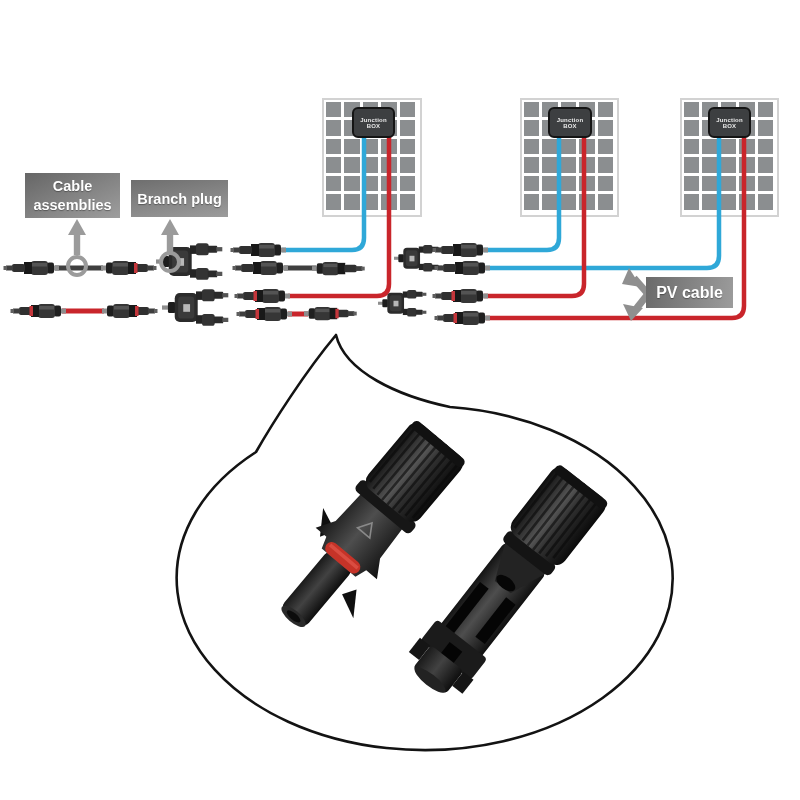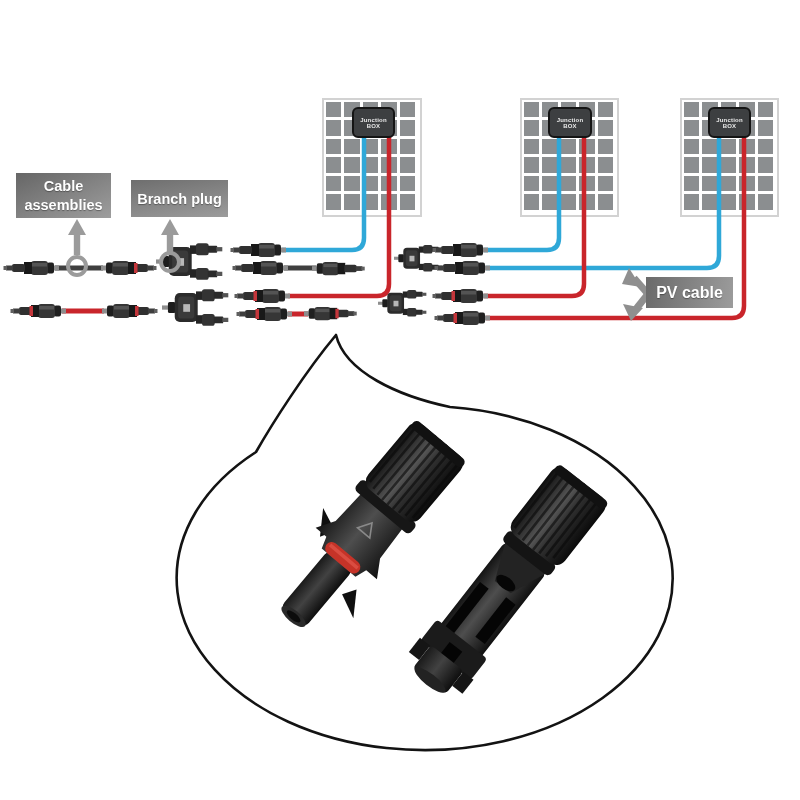--- a/index.html
+++ b/index.html
@@ -9,21 +9,21 @@
   .panel .cells{width:100%;height:100%;
     background-color:#8b8e90;
     background-image:
       repeating-linear-gradient(to right, transparent 0 15.4px, #ffffff 15.4px 18.4px),
       repeating-linear-gradient(to bottom, transparent 0 15.5px, #ffffff 15.5px 18.5px);}
   .jbox{position:absolute;z-index:3;box-sizing:border-box;background:#3d3f41;border:2.5px solid #141414;
         border-radius:6px;color:#e9e9e9;font-size:6px;font-weight:bold;letter-spacing:.2px;
         display:flex;align-items:center;justify-content:center;text-align:center;}
   .glabel{position:absolute;z-index:3;display:flex;align-items:center;justify-content:center;text-align:center;
         color:#fff;font-weight:bold;text-shadow:0 1px 1px rgba(0,0,0,.35);}
-  .glabel.two{line-height:1.3;}
+  .glabel.two{line-height:1.3;margin-left:9px;}
   #lblCable{left:16px;top:173px;width:95px;height:45px;font-size:14.5px;
         background:linear-gradient(155deg,#666 0%,#9e9e9e 100%);}
   #lblBranch{left:131px;top:180px;width:97px;height:37px;font-size:14.5px;
         background:linear-gradient(170deg,#6e6e6e 0%,#9c9c9c 100%);}
   #lblPV{left:646px;top:277px;width:87px;height:31px;font-size:16px;
         background:linear-gradient(100deg,#6a6a6a 0%,#9c9c9c 100%);}
   svg.overlay{position:absolute;left:0;top:0;z-index:2;}
 </style>
 </head>
 <body>

